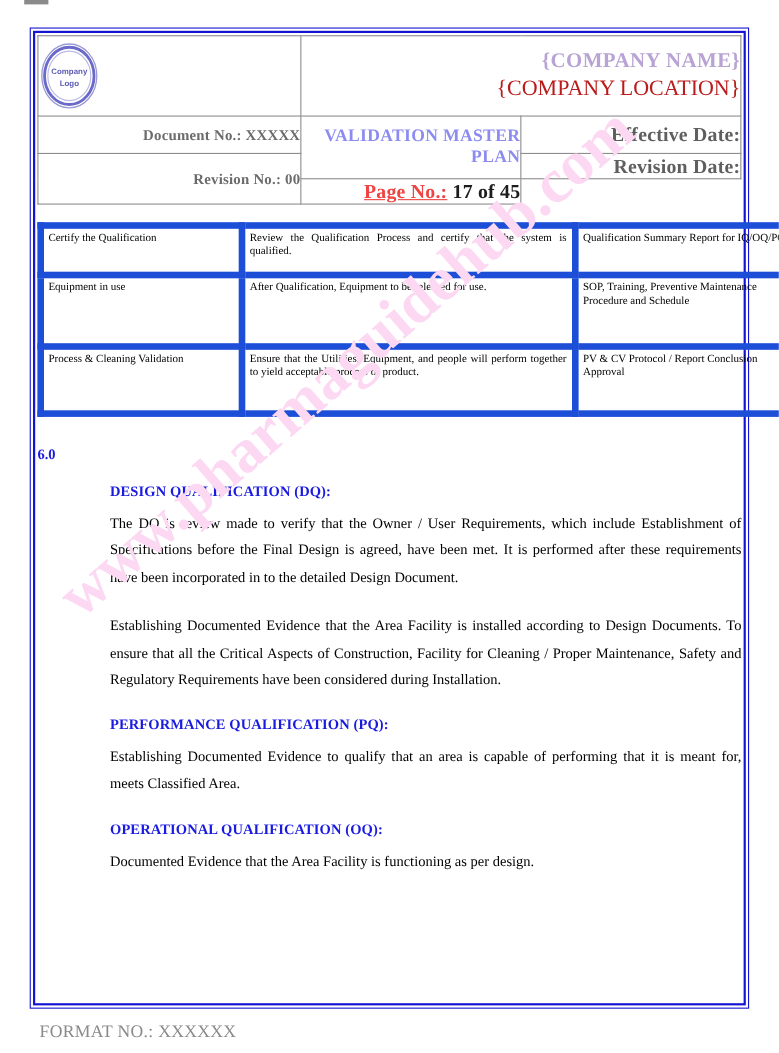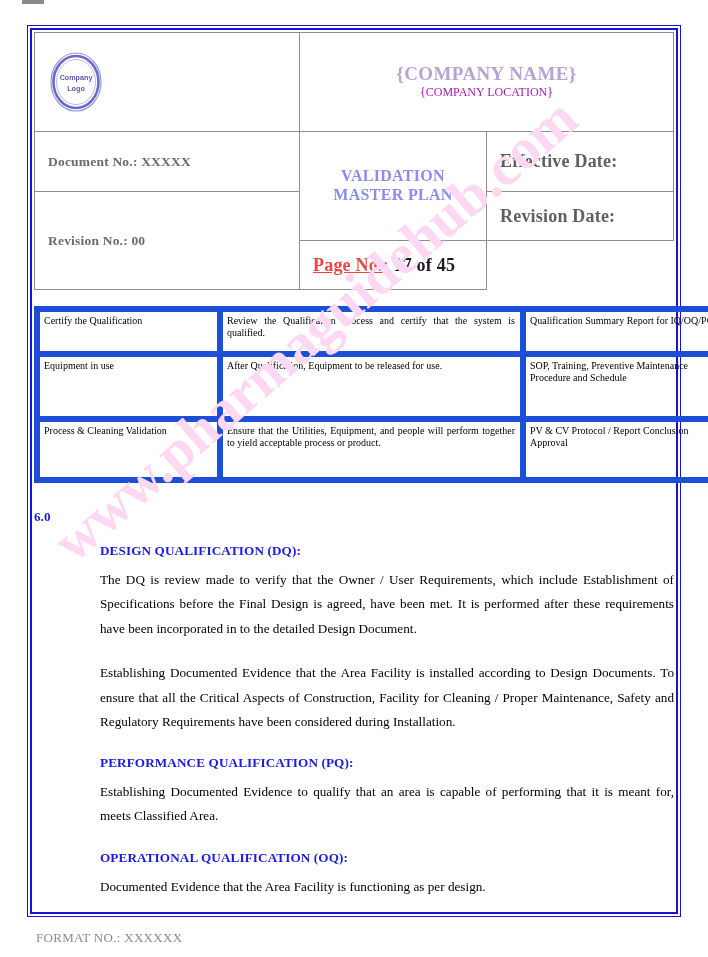--- a/index.html
+++ b/index.html
@@ -84,44 +84,45 @@
   
   .hdr-table {
     border-collapse: collapse;
     width: 640px;
     table-layout: fixed;
     position: relative;
     z-index: 2;
   }
   .hdr-table td {
     border: 1px solid #8d8d8d;
-    padding: 13px;
+    padding: 0;
     vertical-align: middle;
+    text-align: right;
   }
 
   .logo-cell { width: 238px; height: 72px; padding-left: 8px; }
   .title-cell {
     text-align: center;
     font-size: 13.5px;
     color: #6a6a6a;
     padding: 6px 4px;
   }
 
   .company-name {
     font-family: "Liberation Serif", "DejaVu Serif", serif;
     font-size: 19px;
     font-weight: bold;
     color: #b9a3d4;
     letter-spacing: 0.4px;
     line-height: 1.15;
   }
   .company-location {
     font-family: "Liberation Serif", "DejaVu Serif", serif;
-    font-size: 12px;
-    color: #a21caf;
+    font-size: 20px;
+    color: #b91c1c;
     line-height: 1.3;
   }
 
   
   .logo-badge {
     width: 56px;
     height: 62px;
     position: relative;
   }
   .logo-badge svg { display: block; }
@@ -236,21 +237,21 @@
   }
   .para.last { margin-bottom: 22px; }
   .para-nojust { text-align: left; }
 
   
   .footer {
     position: absolute;
     left: 36px;
     top: 930px;
     font-family: "Liberation Serif", "DejaVu Serif", serif;
-    font-size: 13px;
+    font-size: 16px;
     color: #8a8a8a;
     letter-spacing: 0.3px;
     z-index: 6;
   }
 </style>
 </head>
 <body>
 
 <div class="top-artifact"></div>
 

